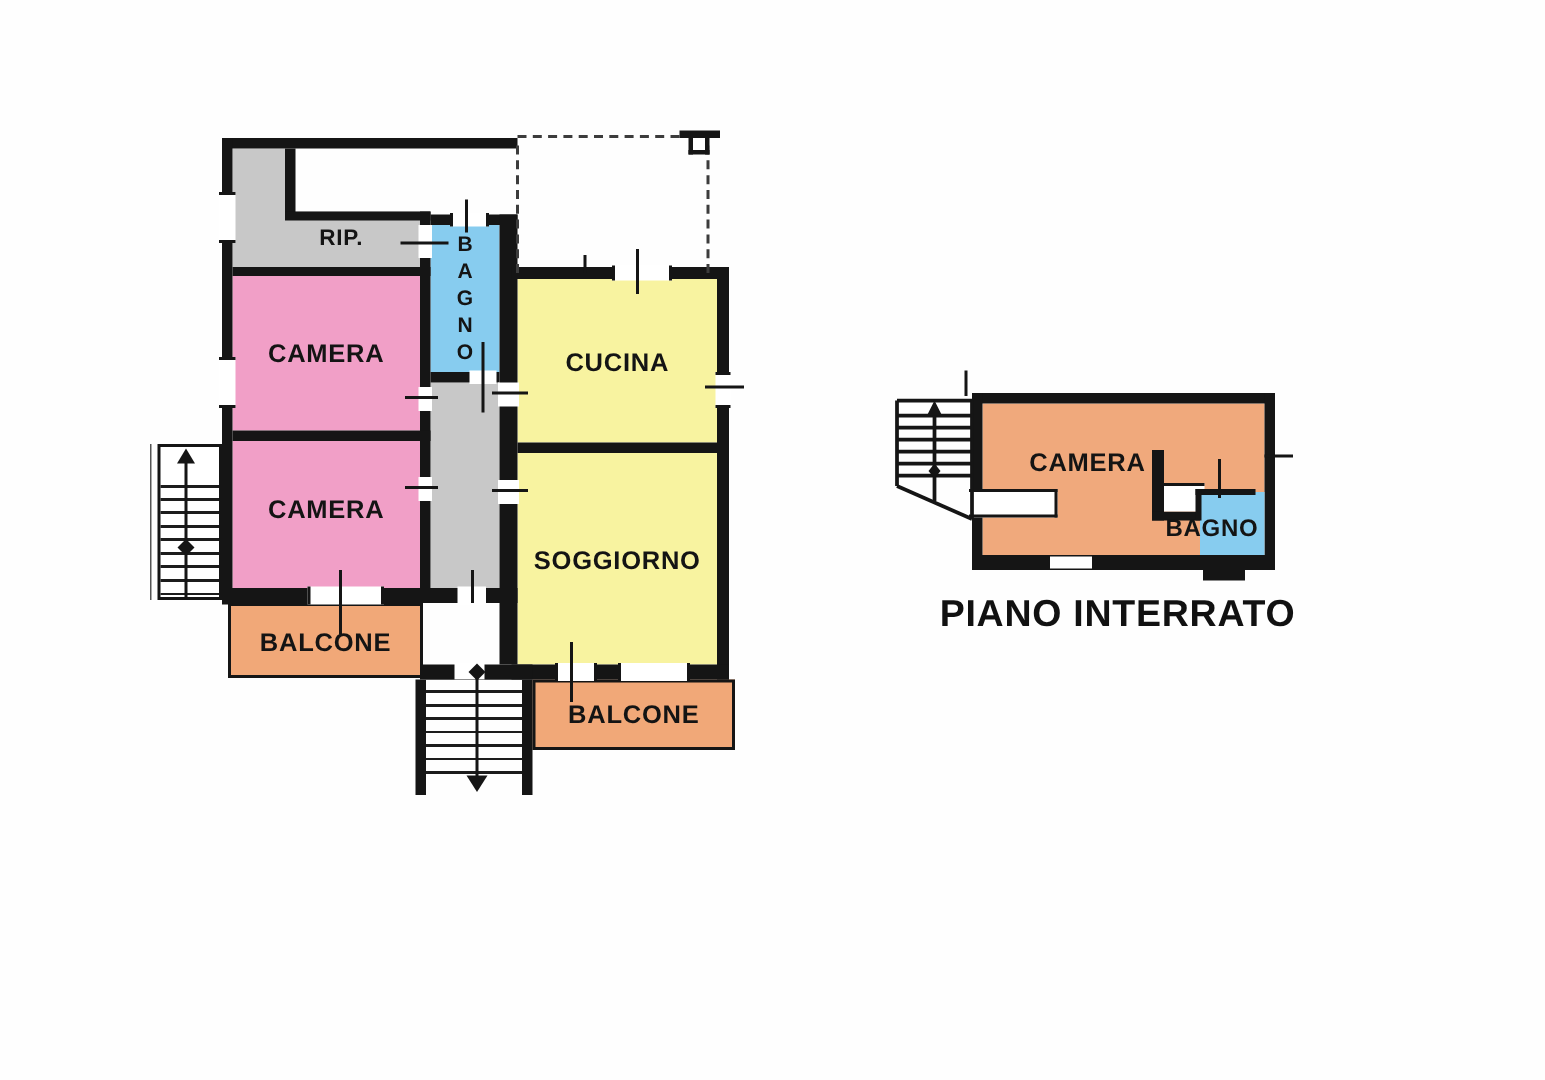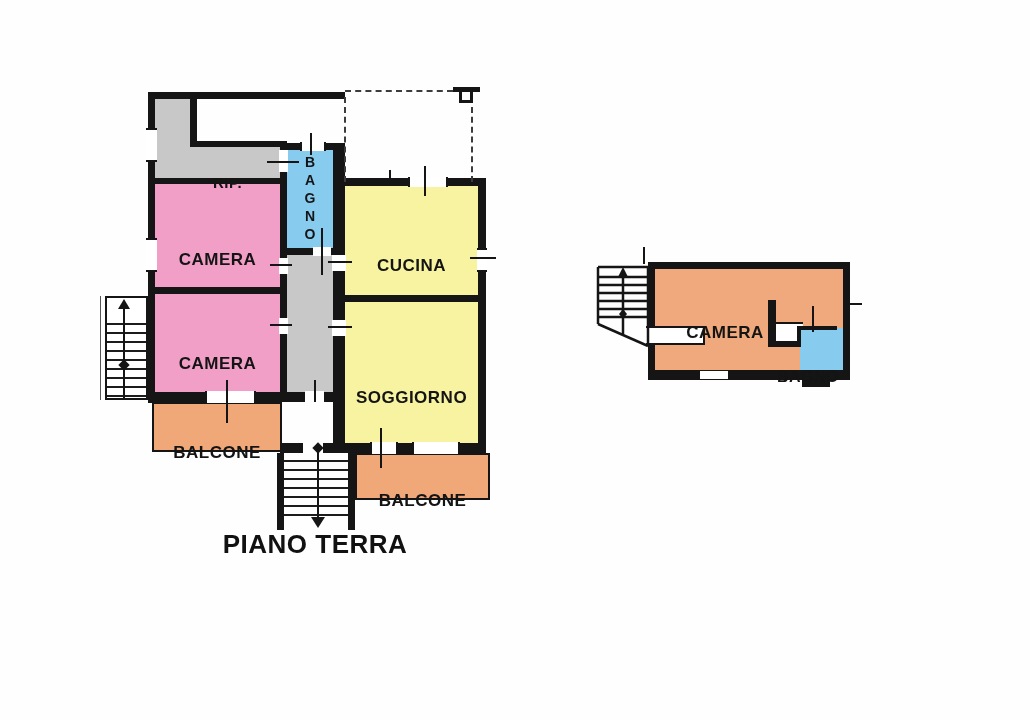--- a/index.html
+++ b/index.html
@@ -4,21 +4,21 @@
 <style>
   html,body{margin:0;padding:0;background:#ffffff;}
   #canvas{position:relative;width:1030px;height:720px;background:#fefefe;overflow:hidden;
           font-family:"Liberation Sans", sans-serif;}
   .abs{position:absolute;box-sizing:border-box;}
   .wall{position:absolute;background:#151515;}
   .fill{position:absolute;}
   .gap{position:absolute;background:#ffffff;}
   .tick{position:absolute;background:#151515;}
   .lbl{position:absolute;color:#141414;font-weight:700;text-align:center;
-       font-size:17px;letter-spacing:0.5px;line-height:1.2;margin-top:24px;}
+       font-size:17px;letter-spacing:0.5px;line-height:1.2;}
   .title{position:absolute;color:#111;font-weight:700;text-align:center;
          font-size:26px;letter-spacing:0.5px;}
   .steps-v{position:absolute;background:repeating-linear-gradient(to bottom,
            rgba(255,255,255,0) 0px, rgba(255,255,255,0) 7px, #1c1c1c 7px, #1c1c1c 9px);}
   .dash-h{position:absolute;border-top:2px dashed #3c3c3c;height:0;}
   .dash-v{position:absolute;border-left:2px dashed #3c3c3c;width:0;}
   .diamond{position:absolute;width:8px;height:8px;background:#151515;transform:rotate(45deg);}
   .tri-up{position:absolute;width:0;height:0;border-left:6px solid transparent;
           border-right:6px solid transparent;border-bottom:10px solid #151515;}
   .tri-down{position:absolute;width:0;height:0;border-left:7px solid transparent;
@@ -113,21 +113,20 @@
   <div class="tri-down" style="left:311px;top:517px;"></div>
 
   <div class="lbl" style="left:185px;top:150px;width:85px;font-size:15px;">RIP.</div>
   <div class="vtext" style="left:300px;top:153px;">BAGNO</div>
   <div class="lbl" style="left:155px;top:226px;width:125px;">CAMERA</div>
   <div class="lbl" style="left:155px;top:330px;width:125px;">CAMERA</div>
   <div class="lbl" style="left:345px;top:232px;width:133px;">CUCINA</div>
   <div class="lbl" style="left:345px;top:364px;width:133px;">SOGGIORNO</div>
   <div class="lbl" style="left:152px;top:419px;width:130px;">BALCONE</div>
   <div class="lbl" style="left:355px;top:467px;width:135px;">BALCONE</div>
-  <div class="title" style="left:195px;top:529px;width:240px;">PIANO TERRA</div>
 
   <div class="fill" style="left:655px;top:269px;width:188px;height:101px;background:#F0A97C;"></div>
 
   <div class="wall" style="left:648px;top:262px;width:202px;height:7px;"></div>
   <div class="wall" style="left:648px;top:262px;width:7px;height:118px;"></div>
   <div class="wall" style="left:843px;top:262px;width:7px;height:118px;"></div>
   <div class="wall" style="left:648px;top:370px;width:202px;height:10px;"></div>
   <div class="wall" style="left:802px;top:378px;width:28px;height:9px;"></div>
 
   <div class="abs" style="left:646px;top:326px;width:59px;height:19px;background:#fff;border:2px solid #151515;border-left:none;"></div>
@@ -157,14 +156,15 @@
         <path d="M2 53 H52"></path>
       <path d="M2 60 L52 82"></path>
       <path d="M27 8 V70"></path>
     </g>
     <polygon points="27,3 22,13 32,13" fill="#151515"></polygon>
     <polygon points="27,45 31,50 27,55 23,50" fill="#151515"></polygon>
   </svg>
 
   <div class="lbl" style="left:660px;top:299px;width:130px;">CAMERA</div>
   <div class="lbl" style="left:773px;top:343px;width:70px;font-size:16px;">BAGNO</div>
+  <div class="title" style="left:620px;top:395px;width:250px;font-size:25px;">PIANO INTERRATO</div>
 
 </div>
 
 </body></html>

